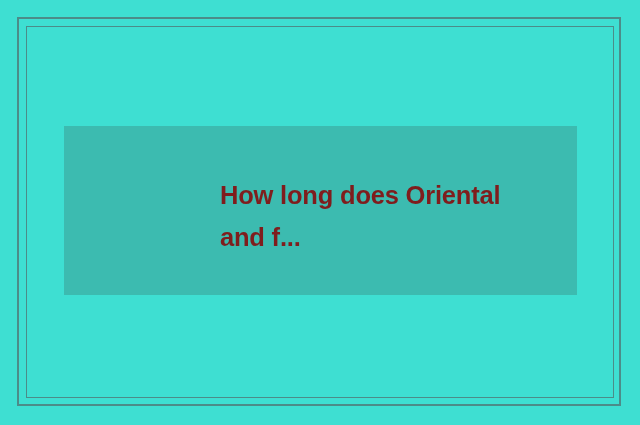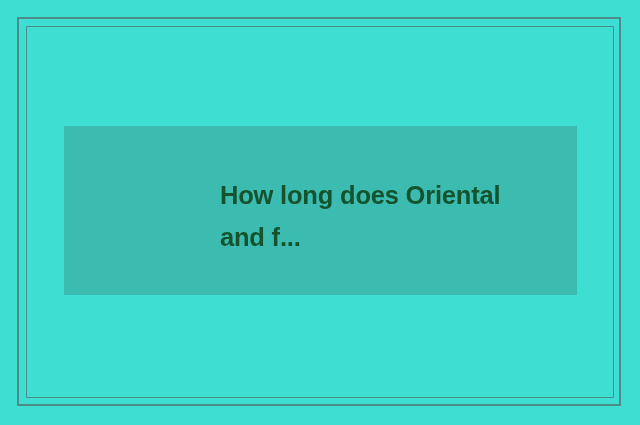--- a/index.html
+++ b/index.html
@@ -58,21 +58,21 @@
   }
 
   .panel-text {
     position: absolute;
     left: 156px;
     top: 48px;
     width: 300px;
     font-size: 25.5px;
     font-weight: bold;
     line-height: 42px;
-    color: #14532d;
+    color: #7f1d1d;
     letter-spacing: -0.2px;
     white-space: pre-wrap;
     word-break: break-all;
   }
 </style>
 </head>
 <body>
 
 <div id="stage">
 

